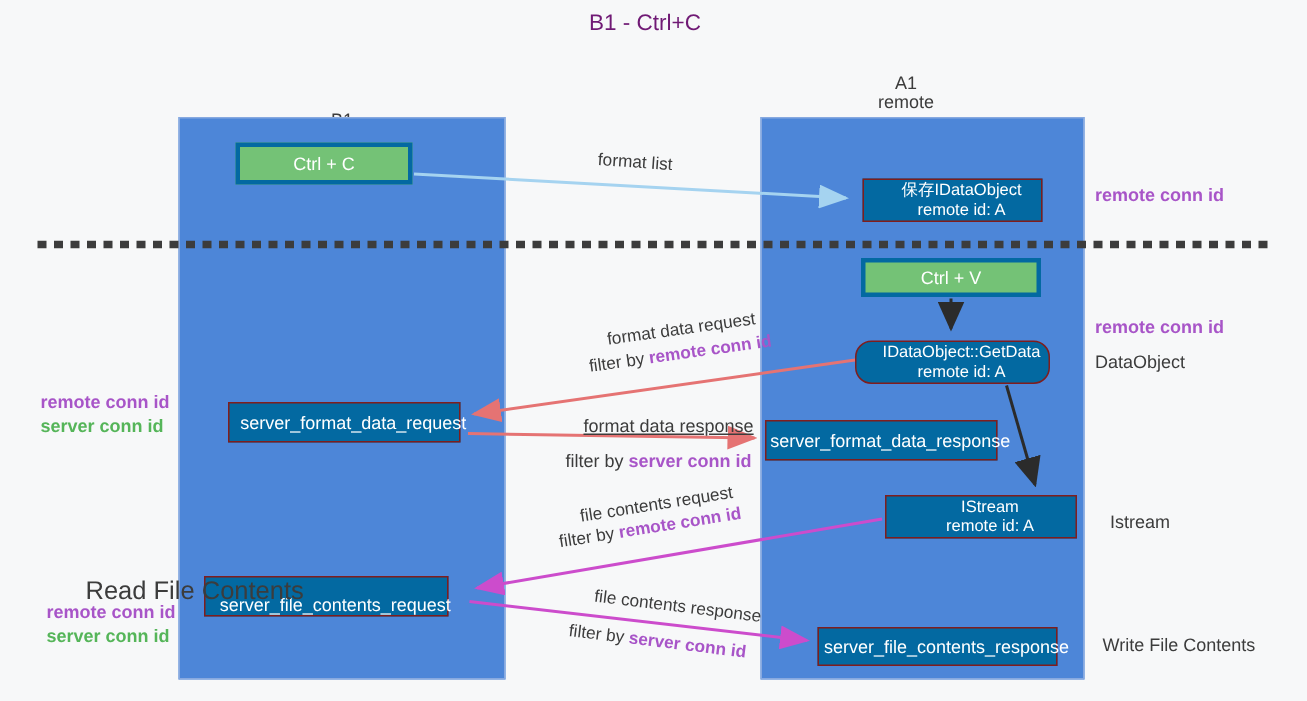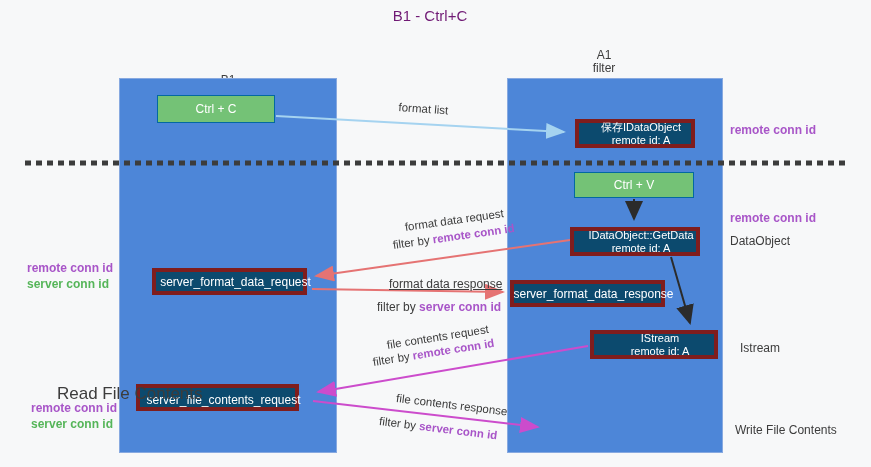--- a/index.html
+++ b/index.html
@@ -27,27 +27,27 @@
   .lane.left{left:119px;width:218px;}
   .lane.right{left:507px;width:216px;}
 
   
   svg.arrows{position:absolute;left:0;top:0;z-index:2;}
 
   
   .node{position:absolute;z-index:3;display:flex;flex-direction:column;
         align-items:center;justify-content:center;color:#fff;
         text-align:center;box-sizing:border-box;}
-  .node.green{background:#74c276;border:1px solid #0369a1;font-size:12px;}
-  .node.orange{background:#0c4a6e;border:4px solid #7f1d1d;font-size:12px;padding-left:12px;}
+  .node.green{background:#74c276;border:3px solid #0369a1;font-size:12px;}
+  .node.orange{background:#0369a1;border:1px solid #7f1d1d;font-size:12px;padding-left:12px;}
   .node .l2{font-size:11px;line-height:13px;}
   .n-ctrl-c{left:157px;top:95px;width:118px;height:28px;}
   .n-save{left:575px;top:119px;width:120px;height:29px;}
   .n-ctrl-v{left:574px;top:172px;width:120px;height:26px;}
-  .n-getdata{left:570px;top:227px;width:130px;height:29px;}
+  .n-getdata{left:570px;top:227px;width:130px;height:29px;border-radius:11px;}
   .n-fmt-req{left:152px;top:268px;width:155px;height:27px;}
   .n-fmt-resp{left:510px;top:280px;width:155px;height:27px;}
   .n-istream{left:590px;top:330px;width:128px;height:29px;}
   .n-file-req{left:136px;top:384px;width:163px;height:27px;justify-content:flex-end;}
   .n-file-resp{left:545px;top:418px;width:160px;height:26px;}
 
   
   .lbl{position:absolute;z-index:4;font-size:11.5px;color:#3c3c3c;
        white-space:nowrap;transform-origin:left top;}
   .purple{color:#a855c8;font-weight:bold;}
@@ -85,21 +85,21 @@
   <div class="title">
     <div>B1 - Ctrl+C</div>
   </div>
 
   <div class="lane-header left">
     <div>B1</div>
     <div>connection</div>
   </div>
   <div class="lane-header right">
     <div>A1</div>
-    <div>filter</div>
+    <div>remote</div>
   </div>
 
   <div class="lane left"></div>
   <div class="lane right"></div>
 
   <svg class="arrows" width="871" height="467" viewBox="0 0 871 467">
     <defs>
       <marker id="m-blue" markerWidth="10" markerHeight="8" refX="9" refY="4" orient="auto">
         <path d="M0,0 L10,4 L0,8 Z" fill="#a5d3f0"></path>
       </marker>
@@ -159,20 +159,23 @@
 
   <div class="node orange n-istream">
     <span class="l2">IStream</span>
     <span class="l2">remote id: A</span>
   </div>
 
   <div class="node orange n-file-req">
     <span>server_file_contents_request</span>
   </div>
 
+  <div class="node orange n-file-resp">
+    <span>server_file_contents_response</span>
+  </div>
 
   <span class="lbl lb-format-list">format list</span>
 
   <span class="lbl lb-fdr">format data request</span>
   <span class="lbl lb-fdr-filter">
     <span>filter by</span>
     <span class="purple">remote conn id</span>
   </span>
 
   <span class="lbl lb-fdresp">format data response</span>

